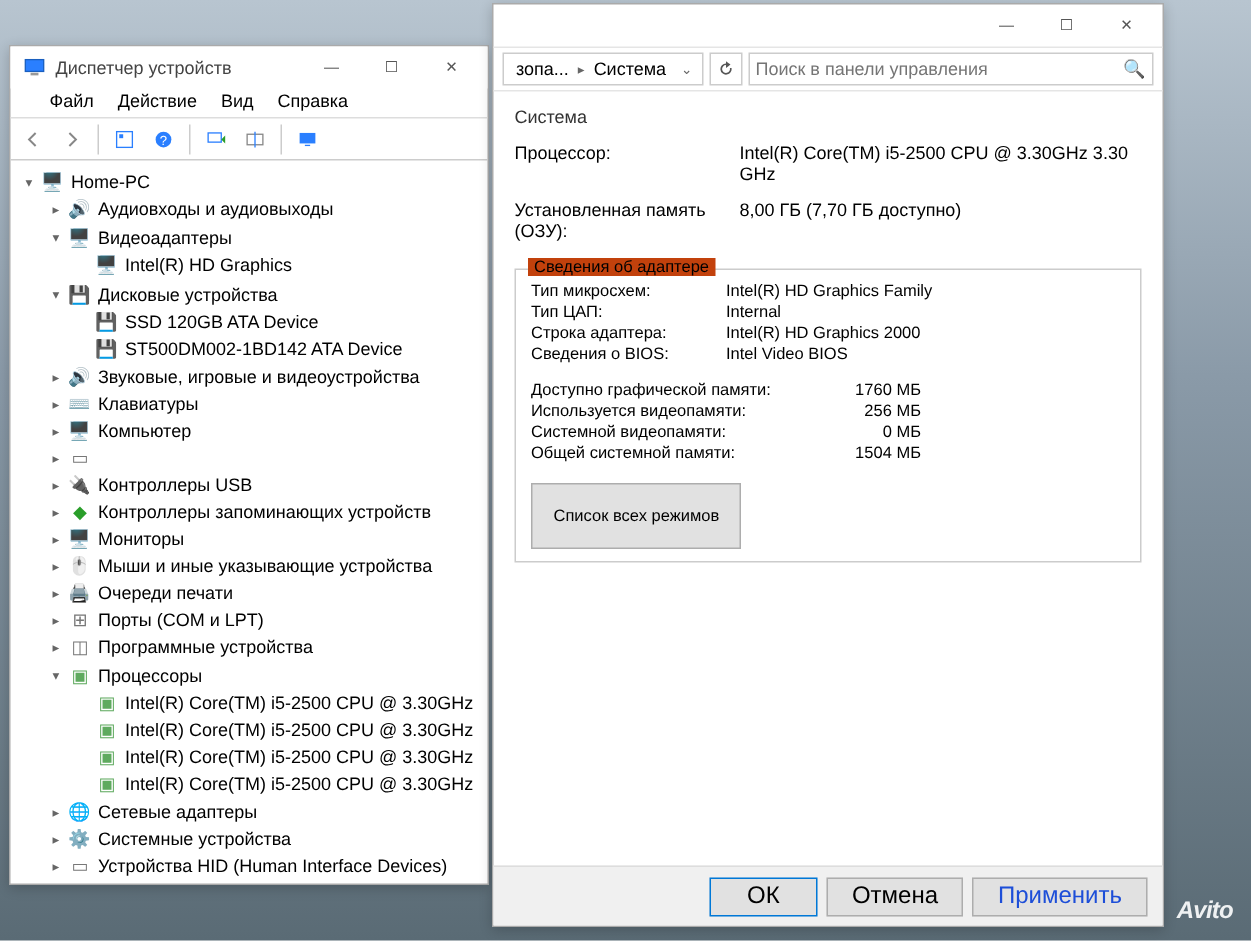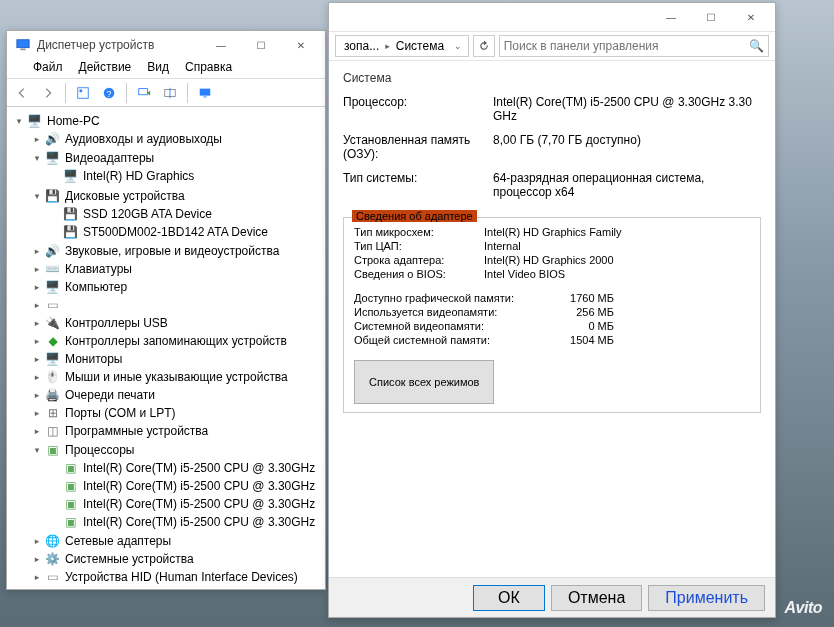--- a/index.html
+++ b/index.html
@@ -324,24 +324,20 @@
   <div class="syscontent">
     <div class="section-title">Система</div>
     <div class="proprow">
       <div class="proplabel">Процессор:</div>
       <div class="propval">Intel(R) Core(TM) i5-2500 CPU @ 3.30GHz   3.30 GHz</div>
     </div>
     <div class="proprow">
       <div class="proplabel">Установленная память (ОЗУ):</div>
       <div class="propval">8,00 ГБ (7,70 ГБ доступно)</div>
     </div>
-    <div class="proprow">
-      <div class="proplabel">Тип системы:</div>
-      <div class="propval">64-разрядная операционная система, процессор x64</div>
-    </div>
 
     <div class="adapter">
       <div class="adapter-title">Сведения об адаптере</div>
       <div class="infoR">
           <div class="infoL">Тип микросхем:</div>
           <div class="infoV">Intel(R) HD Graphics Family</div>
         </div>
       <div class="infoR">
           <div class="infoL">Тип ЦАП:</div>
           <div class="infoV">Internal</div>

